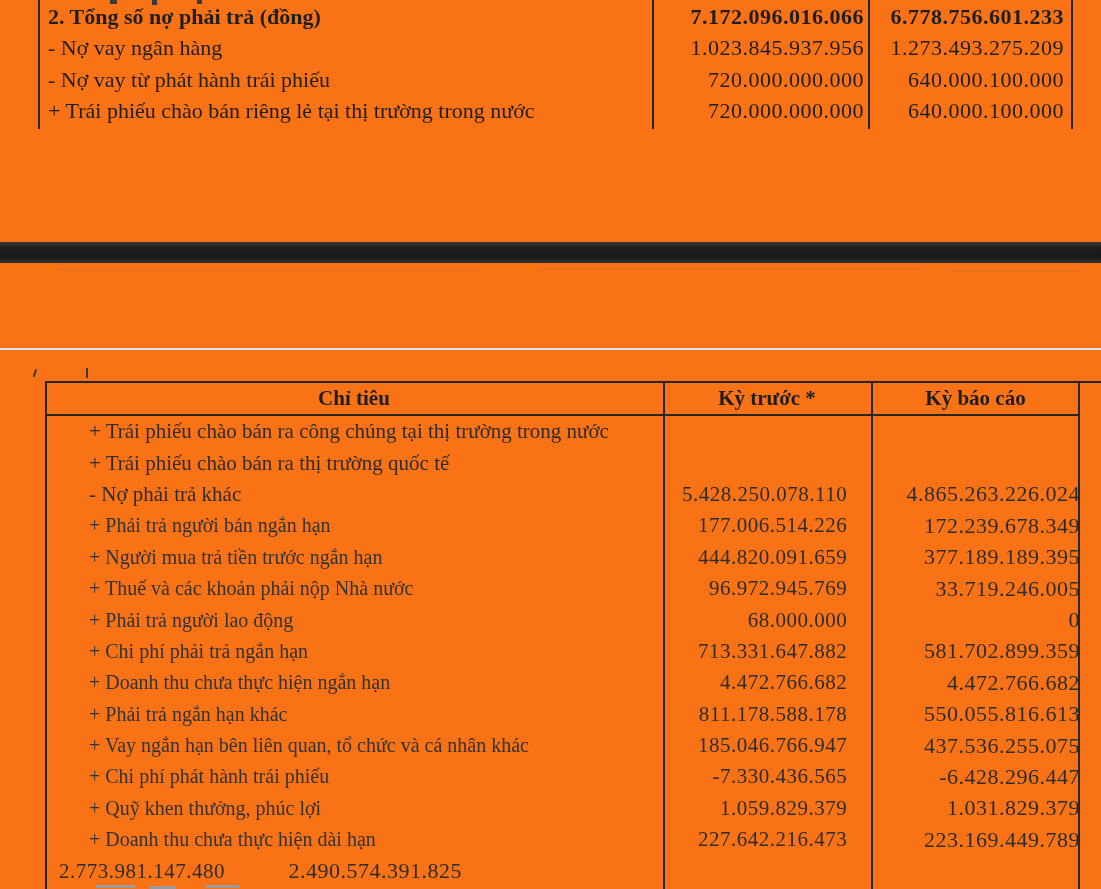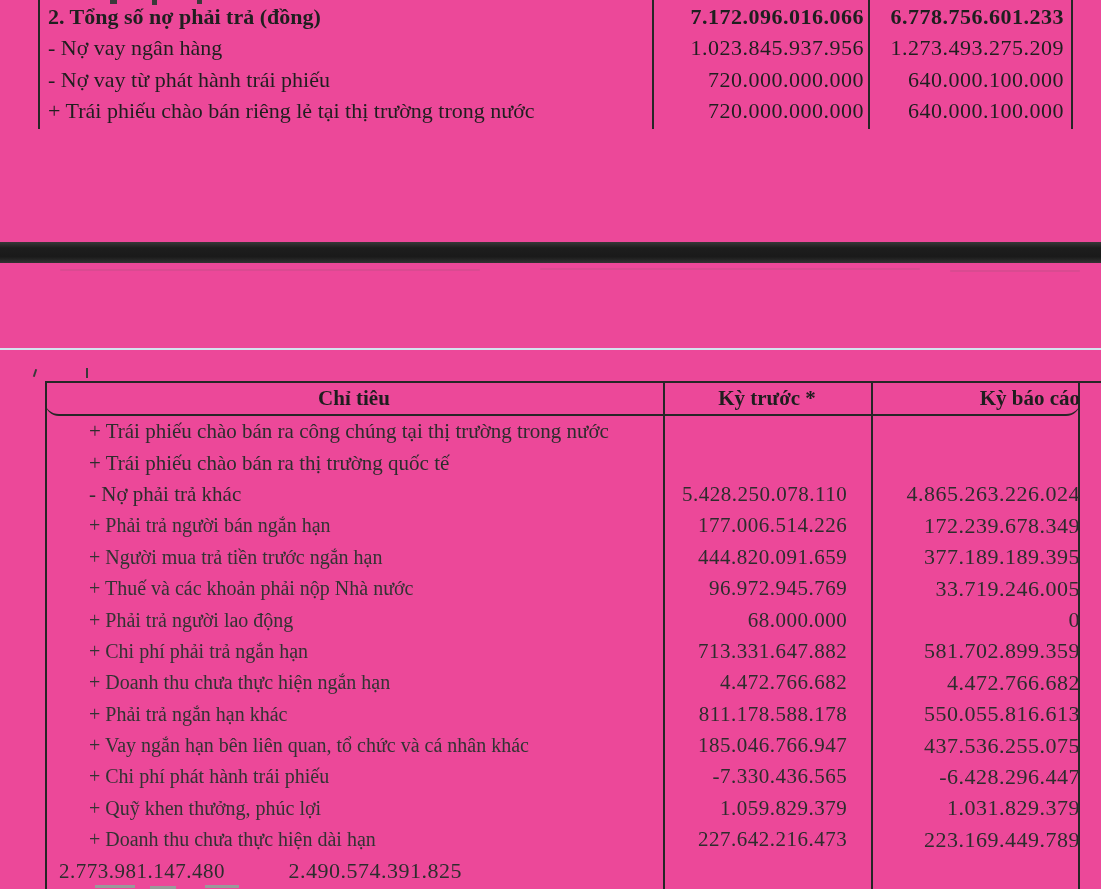--- a/index.html
+++ b/index.html
@@ -1,19 +1,19 @@
 <!DOCTYPE html>
 <html><head>
 <meta charset="utf-8">
 <style>
   html,body{margin:0;padding:0;background:#ffffff;}
   #page{
     position:relative;
     width:1101px;height:889px;
-    background:#ec4899;
+    background:#f97316;
     overflow:hidden;
     font-family:"Liberation Serif","DejaVu Serif",serif;
     color:#222;
   }
   
   .vline{position:absolute;top:0;width:2px;background:#262626;}
   .trow{display:flex;align-items:center;}
   .c-label{box-sizing:border-box;overflow:hidden;white-space:nowrap;}
   .c-prev,.c-cur{box-sizing:border-box;text-align:right;white-space:nowrap;font-style:normal;letter-spacing:.5px;}
   
@@ -36,25 +36,25 @@
   
   .artifact{position:absolute;background:#3a3a3a;}
   .artifact.light{background:#9a9a9a;}
   
   #table2{position:absolute;left:45px;top:381px;width:1035px;height:508px;overflow:visible;}
   #table2 .topline{position:absolute;left:0;top:0;width:1056px;height:2px;background:#262626;}
   #table2 .vline{top:0;height:508px;}
   #table2 .header{
     position:absolute;left:0;top:2px;width:100%;height:33px;
     display:flex;align-items:center;font-weight:bold;font-size:21px;color:#1e1e1e;
-    border-bottom:2px solid #262626;box-sizing:border-box;border-radius:14px;
+    border-bottom:2px solid #262626;box-sizing:border-box;
   }
   #table2 .header .h-label{width:618px;text-align:center;}
   #table2 .header .h-prev{width:208px;text-align:center;}
-  #table2 .header .h-cur{width:209px;text-align:right;}
+  #table2 .header .h-cur{width:209px;text-align:center;}
   #table2 .rows{position:absolute;left:0;top:35px;width:100%;}
   #table2 .trow{height:31.4px;font-size:21px;color:#2d2d2d;}
   #table2 .c-label{width:618px;padding-left:24px;margin-left:20px;}
   #table2 .c-prev{width:208px;padding-right:28px;font-size:21px;}
   #table2 .c-cur{width:209px;padding-right:0;font-size:22px;}
   #table2 .trow.italic .c-label{font-size:20px;color:#333;}
 </style>
 </head>
 <body>
 

